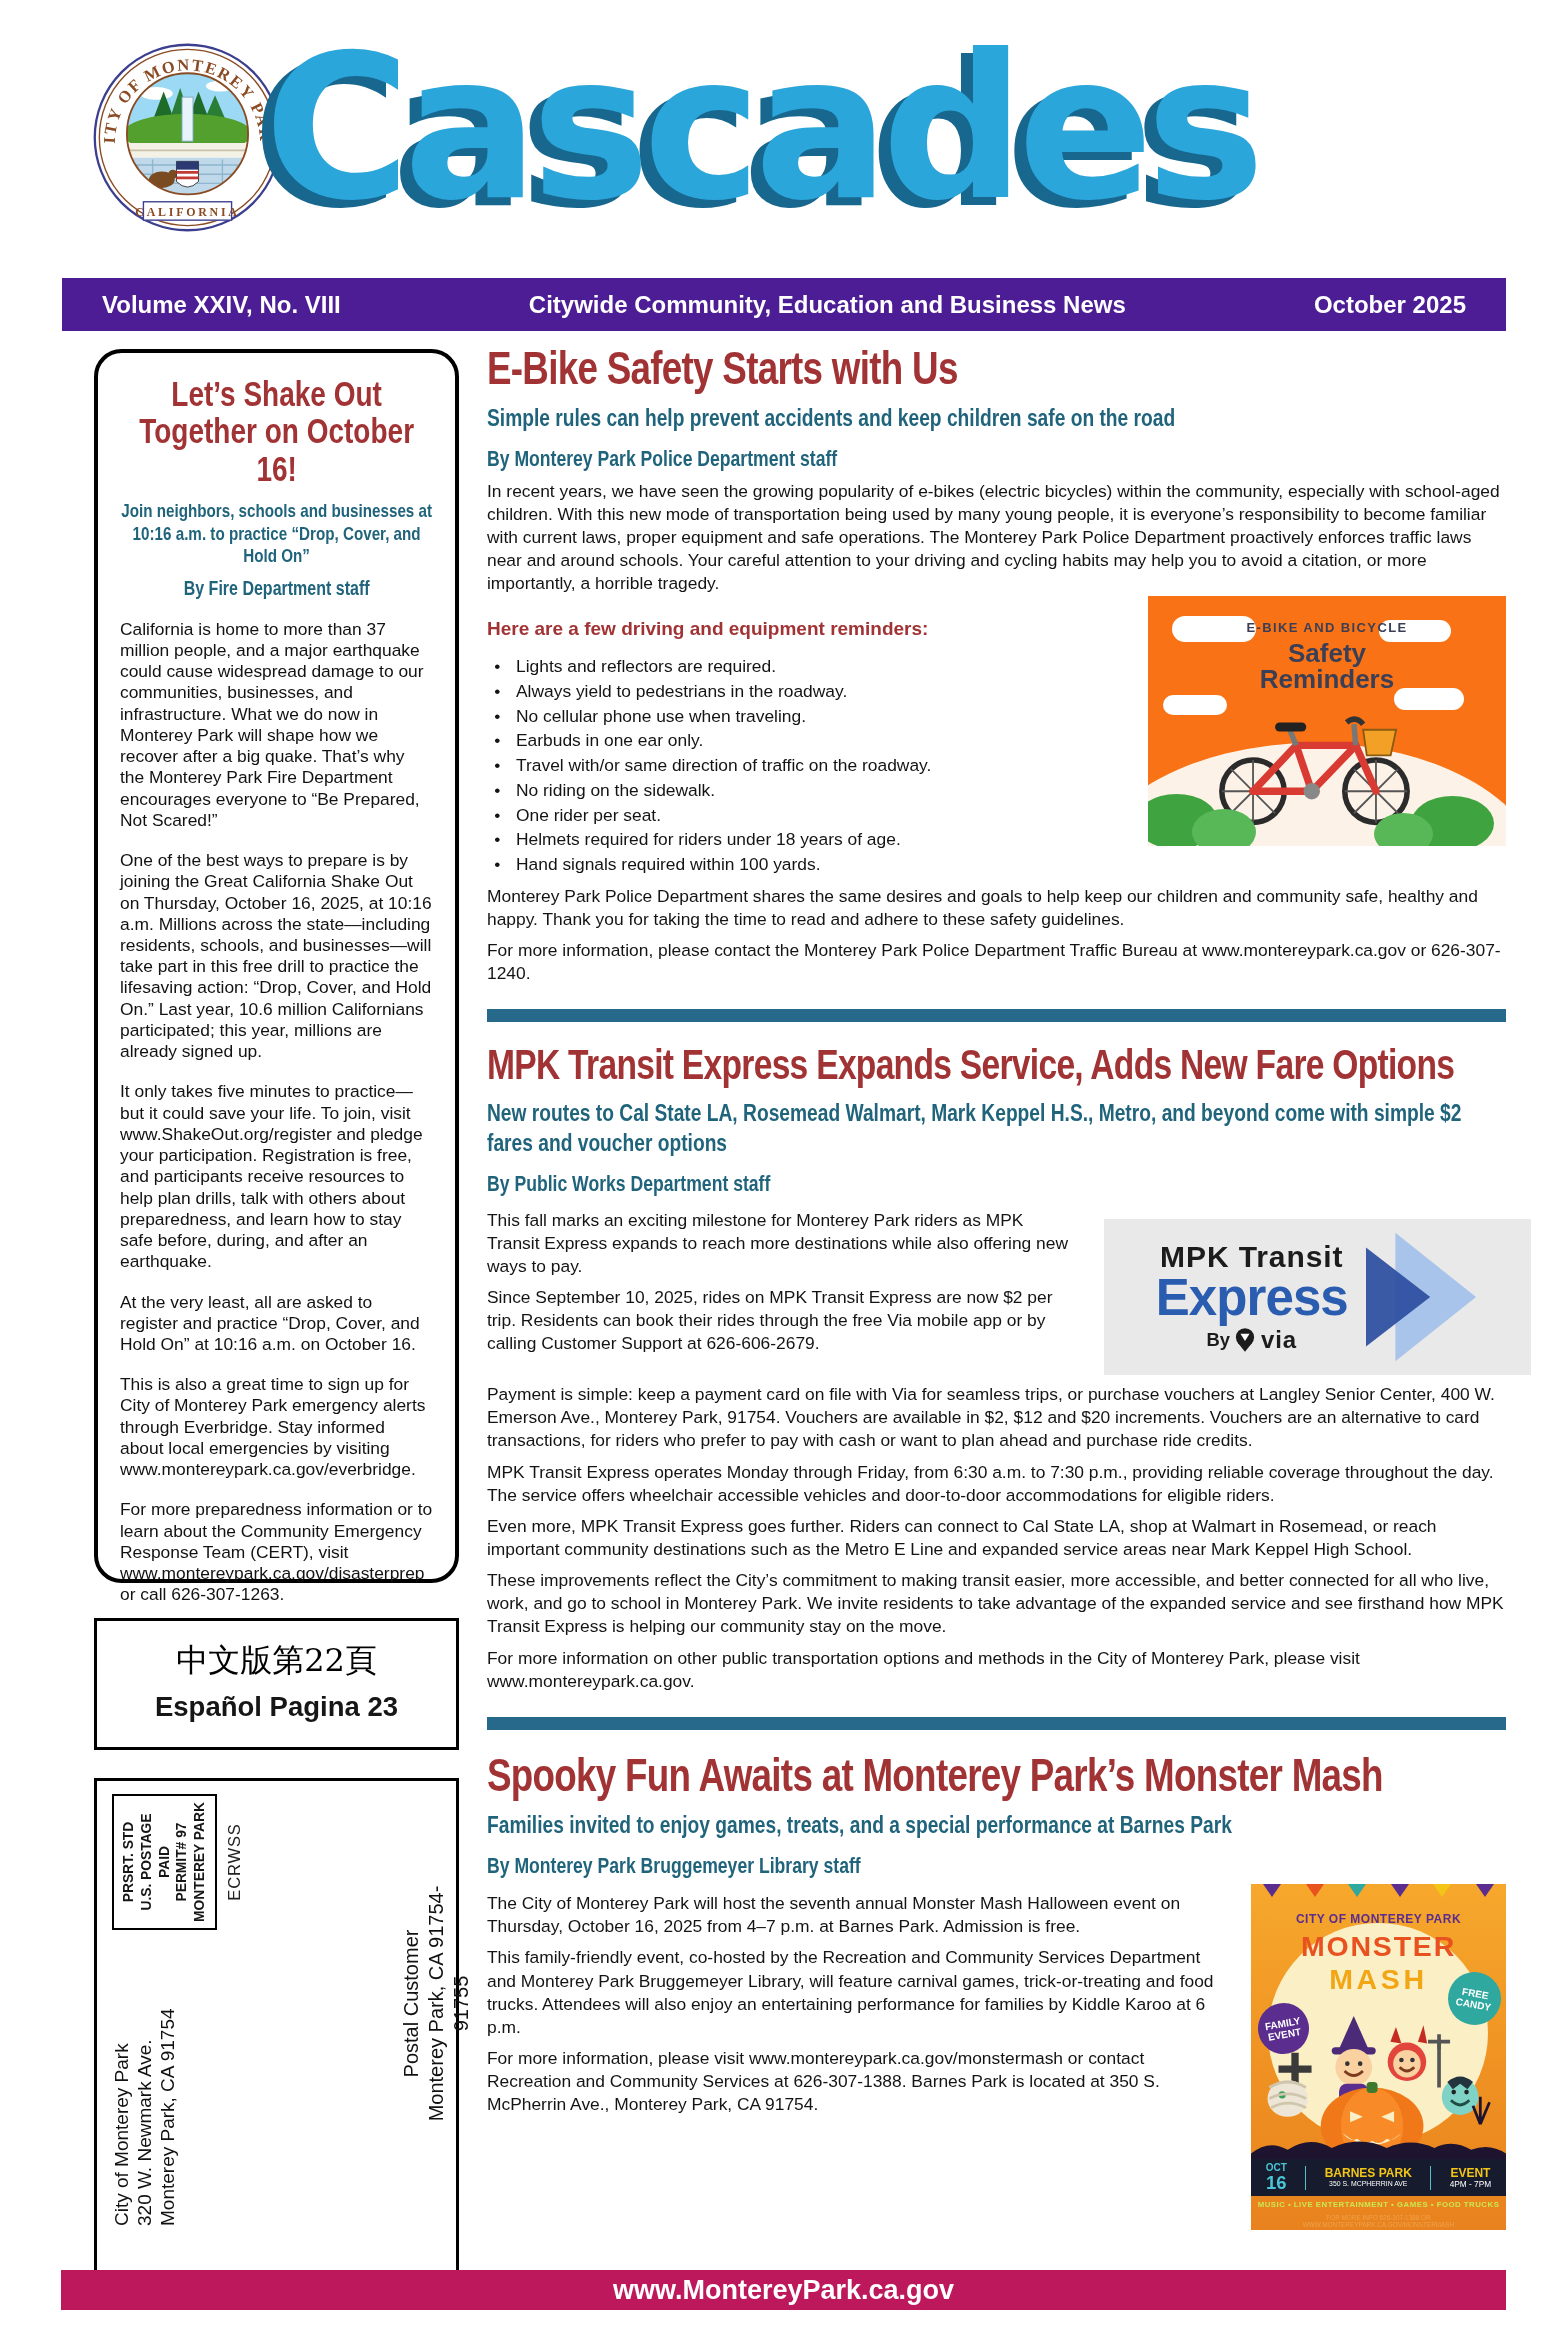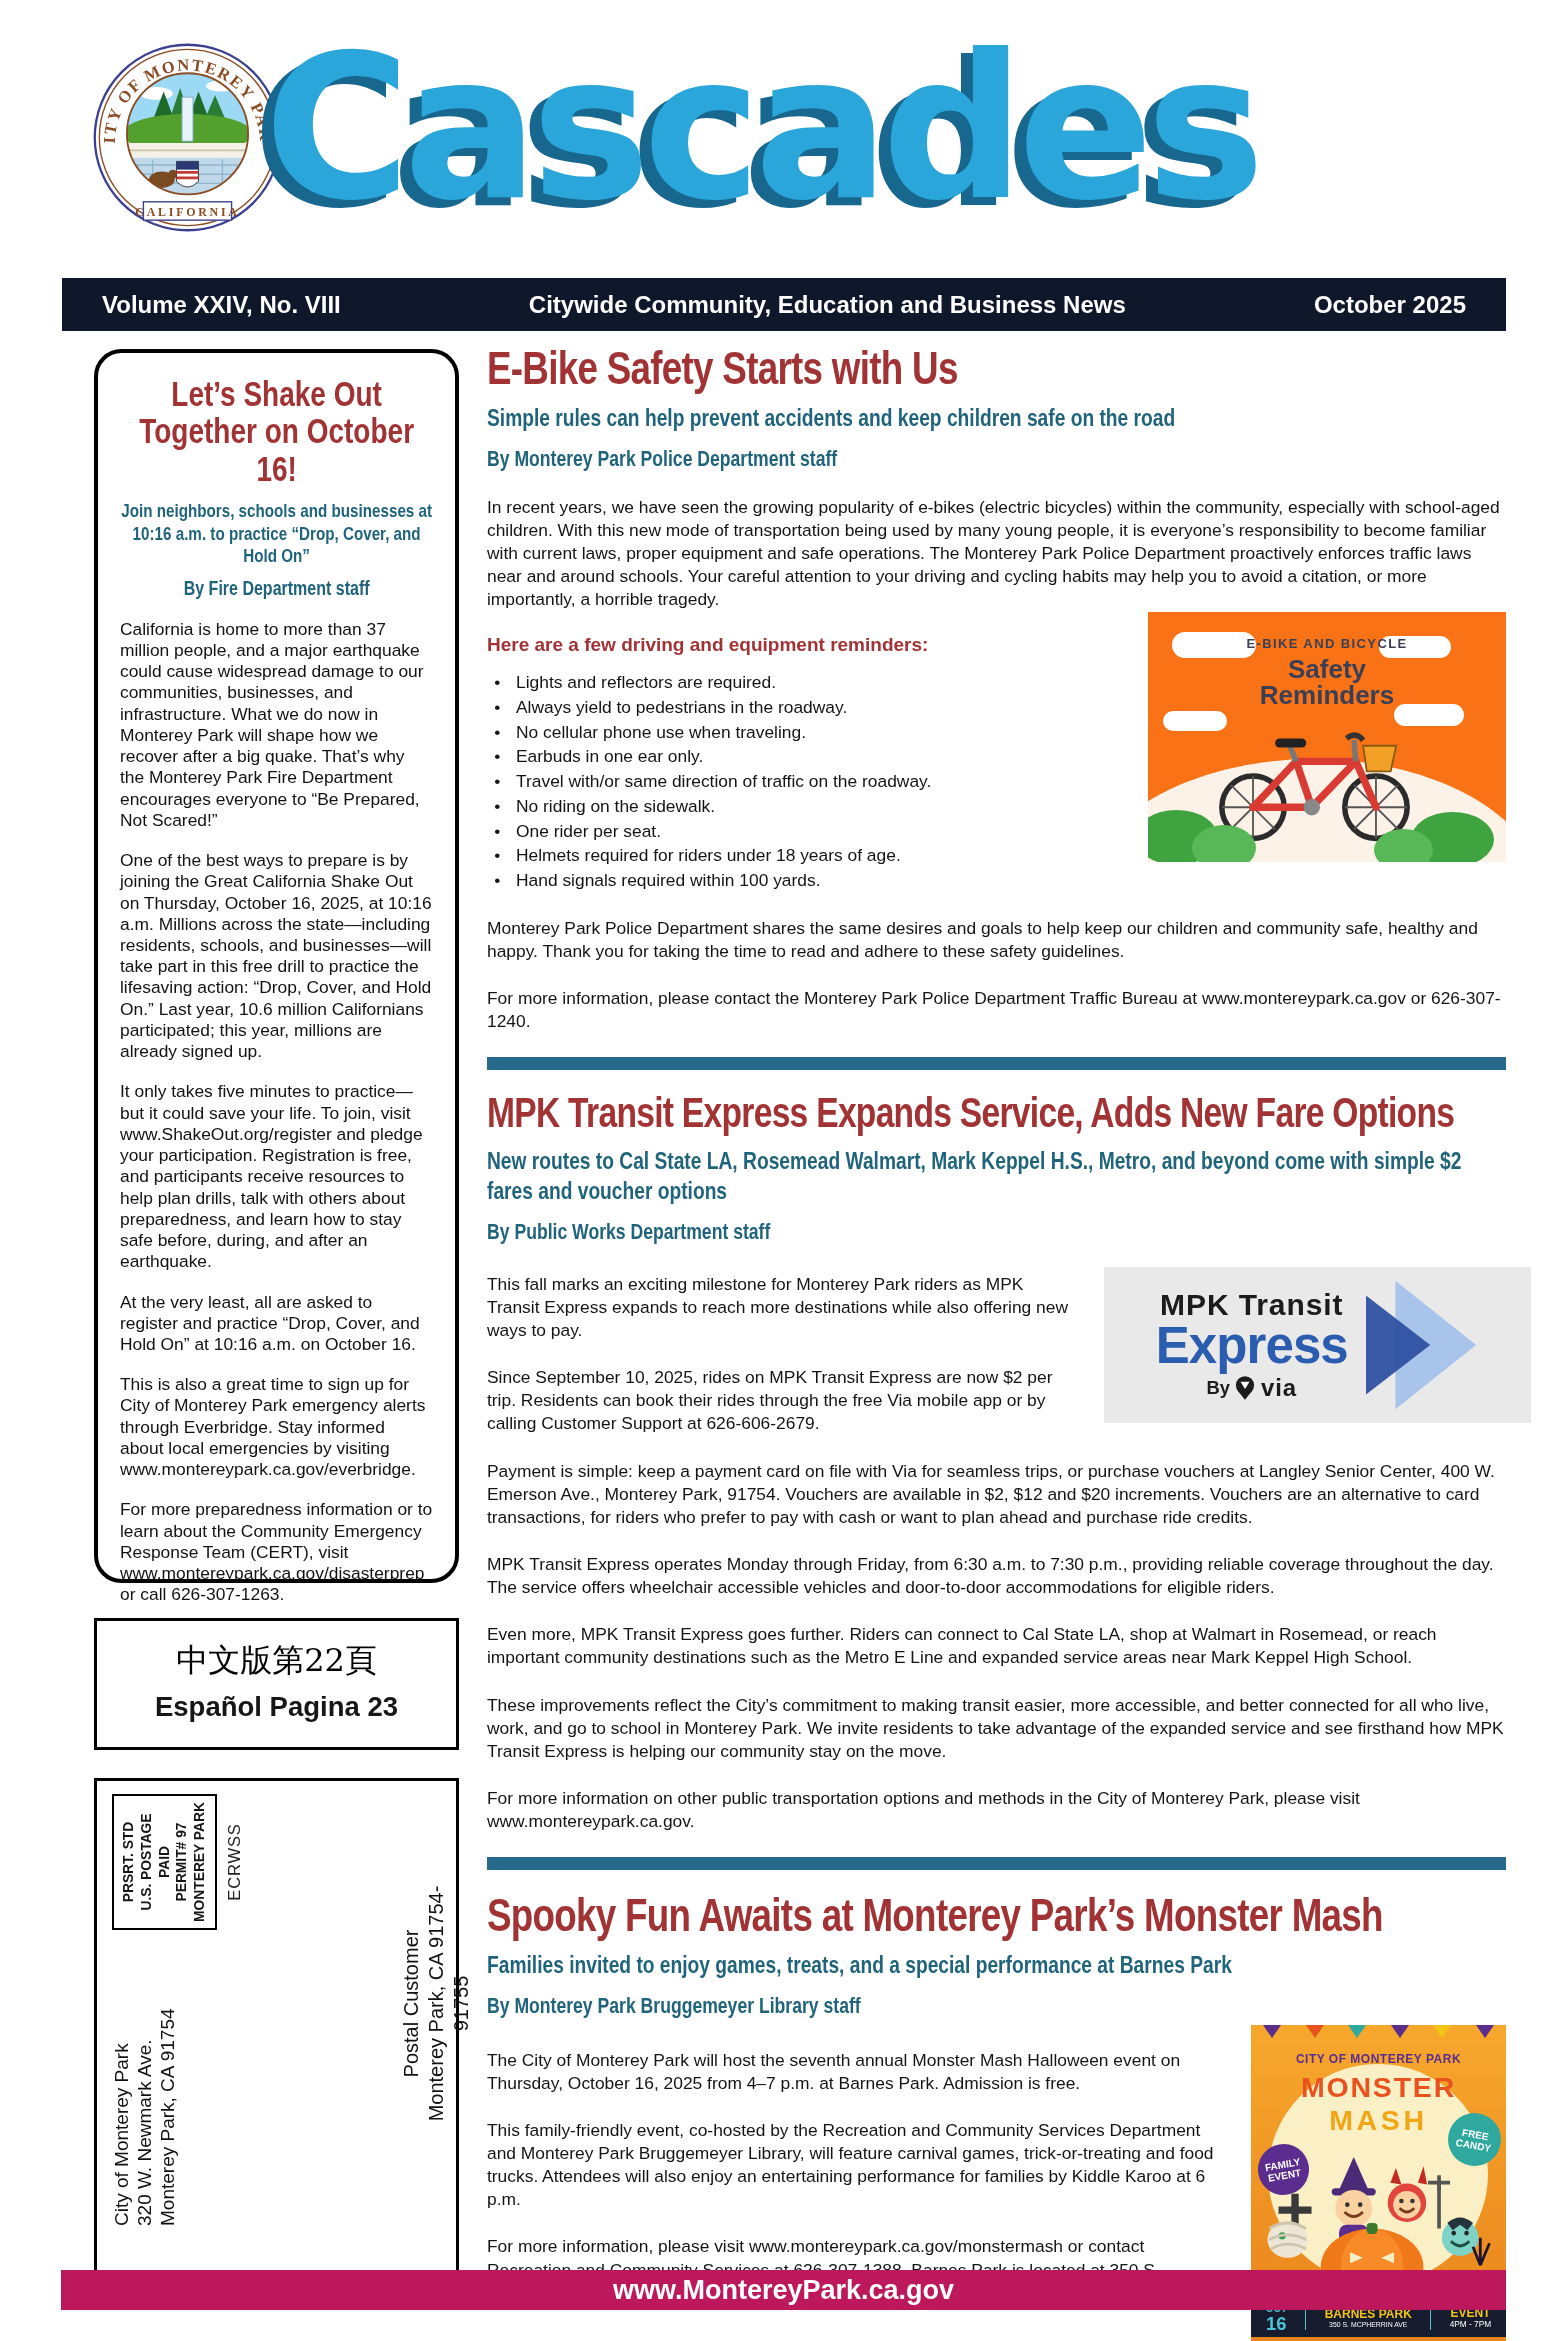--- a/index.html
+++ b/index.html
@@ -13,21 +13,21 @@
   .seal { position:absolute; left:92px; top:40px; width:191px; height:195px; }
   .masthead-logo {
     position:absolute; left:264px; top:27.5px; width:1258px;
     font-family:"DejaVu Sans", sans-serif;
     font-size:200px; font-weight:bold; letter-spacing:-7.3px; line-height:1;
     color:#2BA6DA; text-shadow:-12px 8.3px 0 #17678F;
     white-space:nowrap;
   }
   .infobar {
     position:absolute; left:62px; top:278px; width:1444px; height:53px;
-    background:#0f172a; color:#fff; font-weight:bold; font-size:24px;
+    background:#4c1d95; color:#fff; font-weight:bold; font-size:24px;
     display:flex; align-items:center; justify-content:space-between; padding:0 40px;
   }
 
   
   .cond   { transform:scaleX(0.80); transform-origin:0 0; width:125%; }
   .cond-c { transform:scaleX(0.80); transform-origin:50% 0; width:125%; margin-left:-12.5%; }
 
   
   .box-shakeout {
     position:absolute; left:94px; top:349px; width:365px; height:1234px;
@@ -68,21 +68,21 @@
     position:absolute; left:-65px; top:294px; width:230px; height:72px;
     transform:rotate(-90deg); font-size:19px; line-height:1.2; text-align:left; color:#111;
   }
 
   
   .main { position:absolute; left:487px; top:345px; width:1019px; }
   .art-title { color:#A23335; font-weight:bold; font-size:46px; line-height:1.02; letter-spacing:-0.9px; white-space:nowrap; }
   .art-title.long { font-size:42px; }
   .art-sub { color:#20647C; font-weight:bold; font-size:24px; line-height:1.25; margin-top:11px; }
   .art-by  { color:#20647C; font-weight:bold; font-size:22px; margin-top:13px; }
-  .main p.body { font-size:17.4px; line-height:1.33; margin-top:24px; color:#141414; }
+  .main p.body { font-size:17.4px; line-height:1.33; margin-top:8px; color:#141414; }
   .red-lead { color:#A23335; font-weight:bold; font-size:19px; margin-top:22px; }
   ul.reminders { list-style:none; margin-top:14.7px; }
   ul.reminders li {
     font-size:17.4px; line-height:1.42; padding-left:29px; position:relative; color:#141414;
   }
   ul.reminders li::before { content:"•"; position:absolute; left:7.3px; font-size:17.4px; }
   .row { display:flex; align-items:flex-start; }
   .divider { height:13px; background:#26698B; margin-top:24px; margin-bottom:22px; }
 
   

